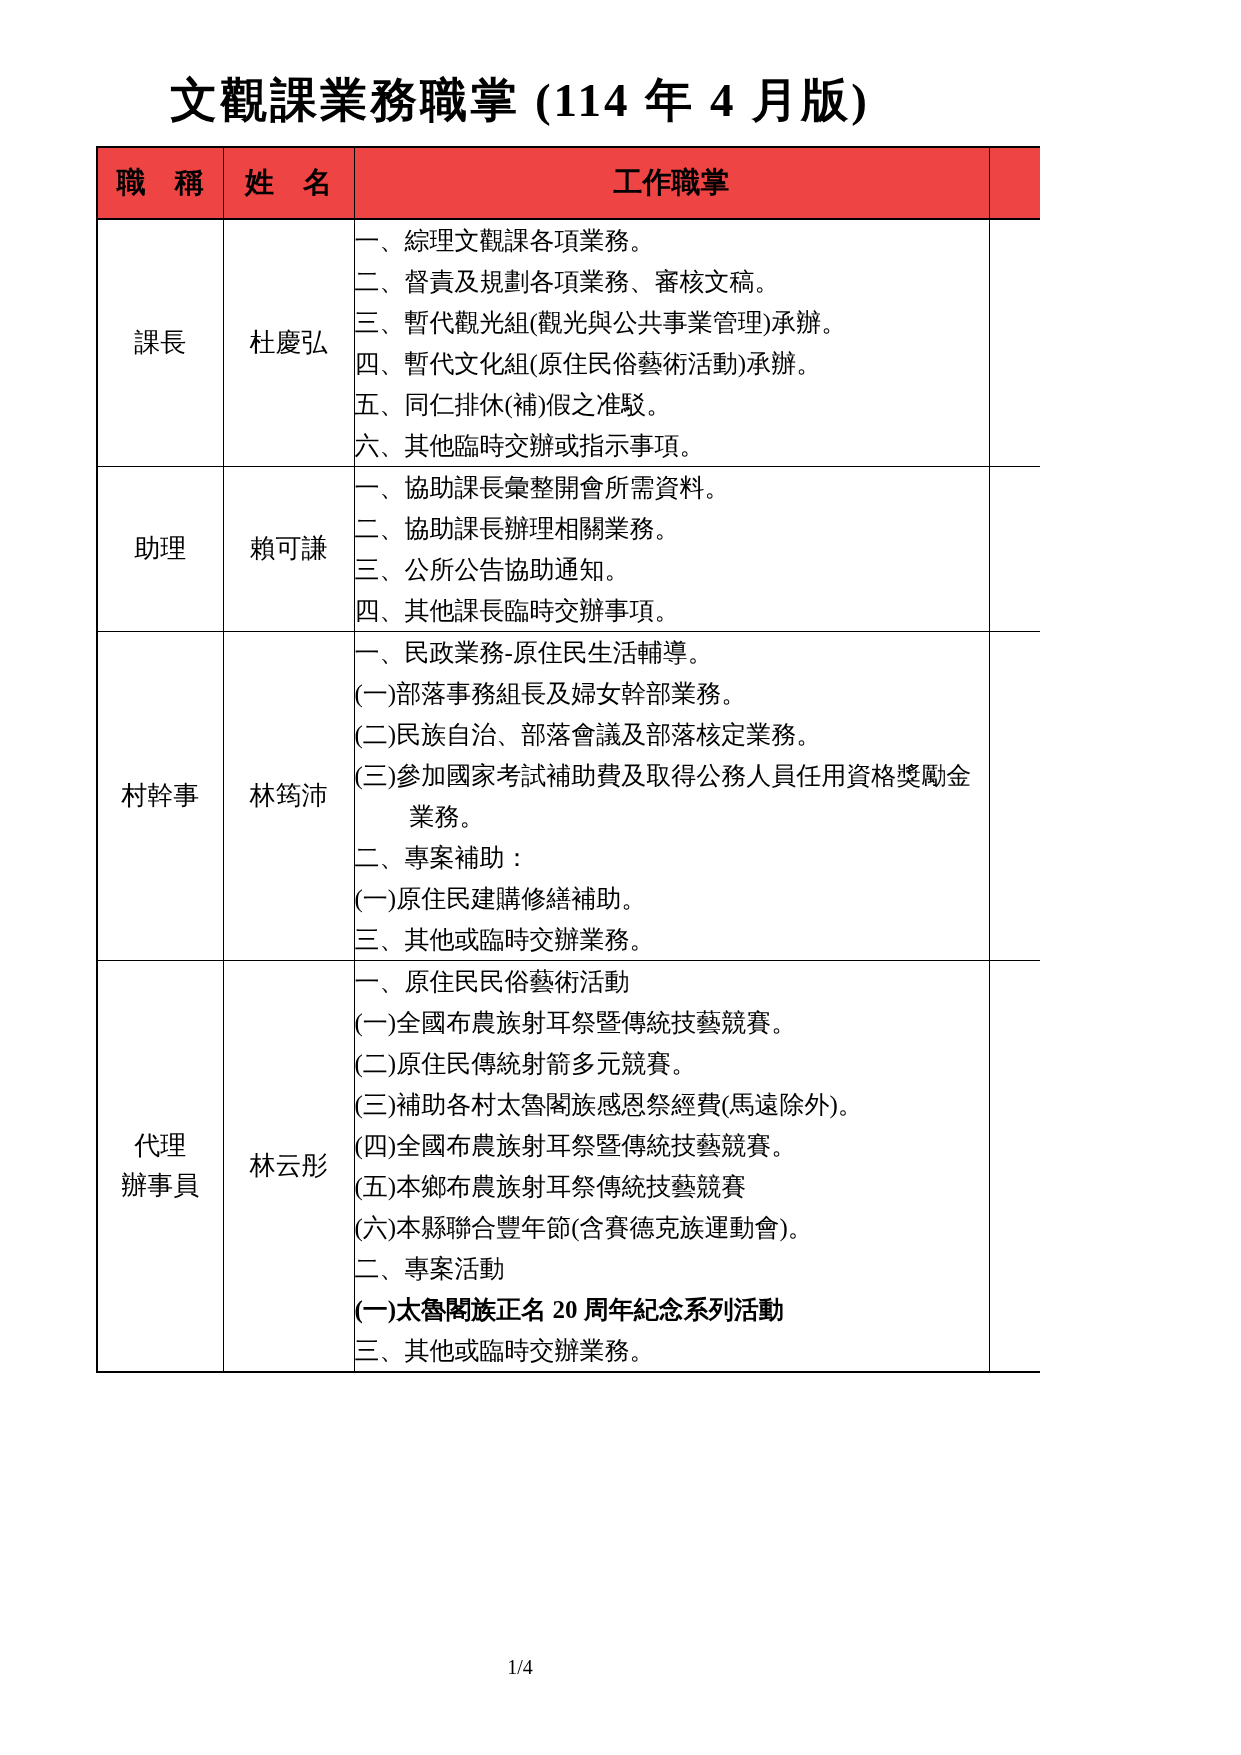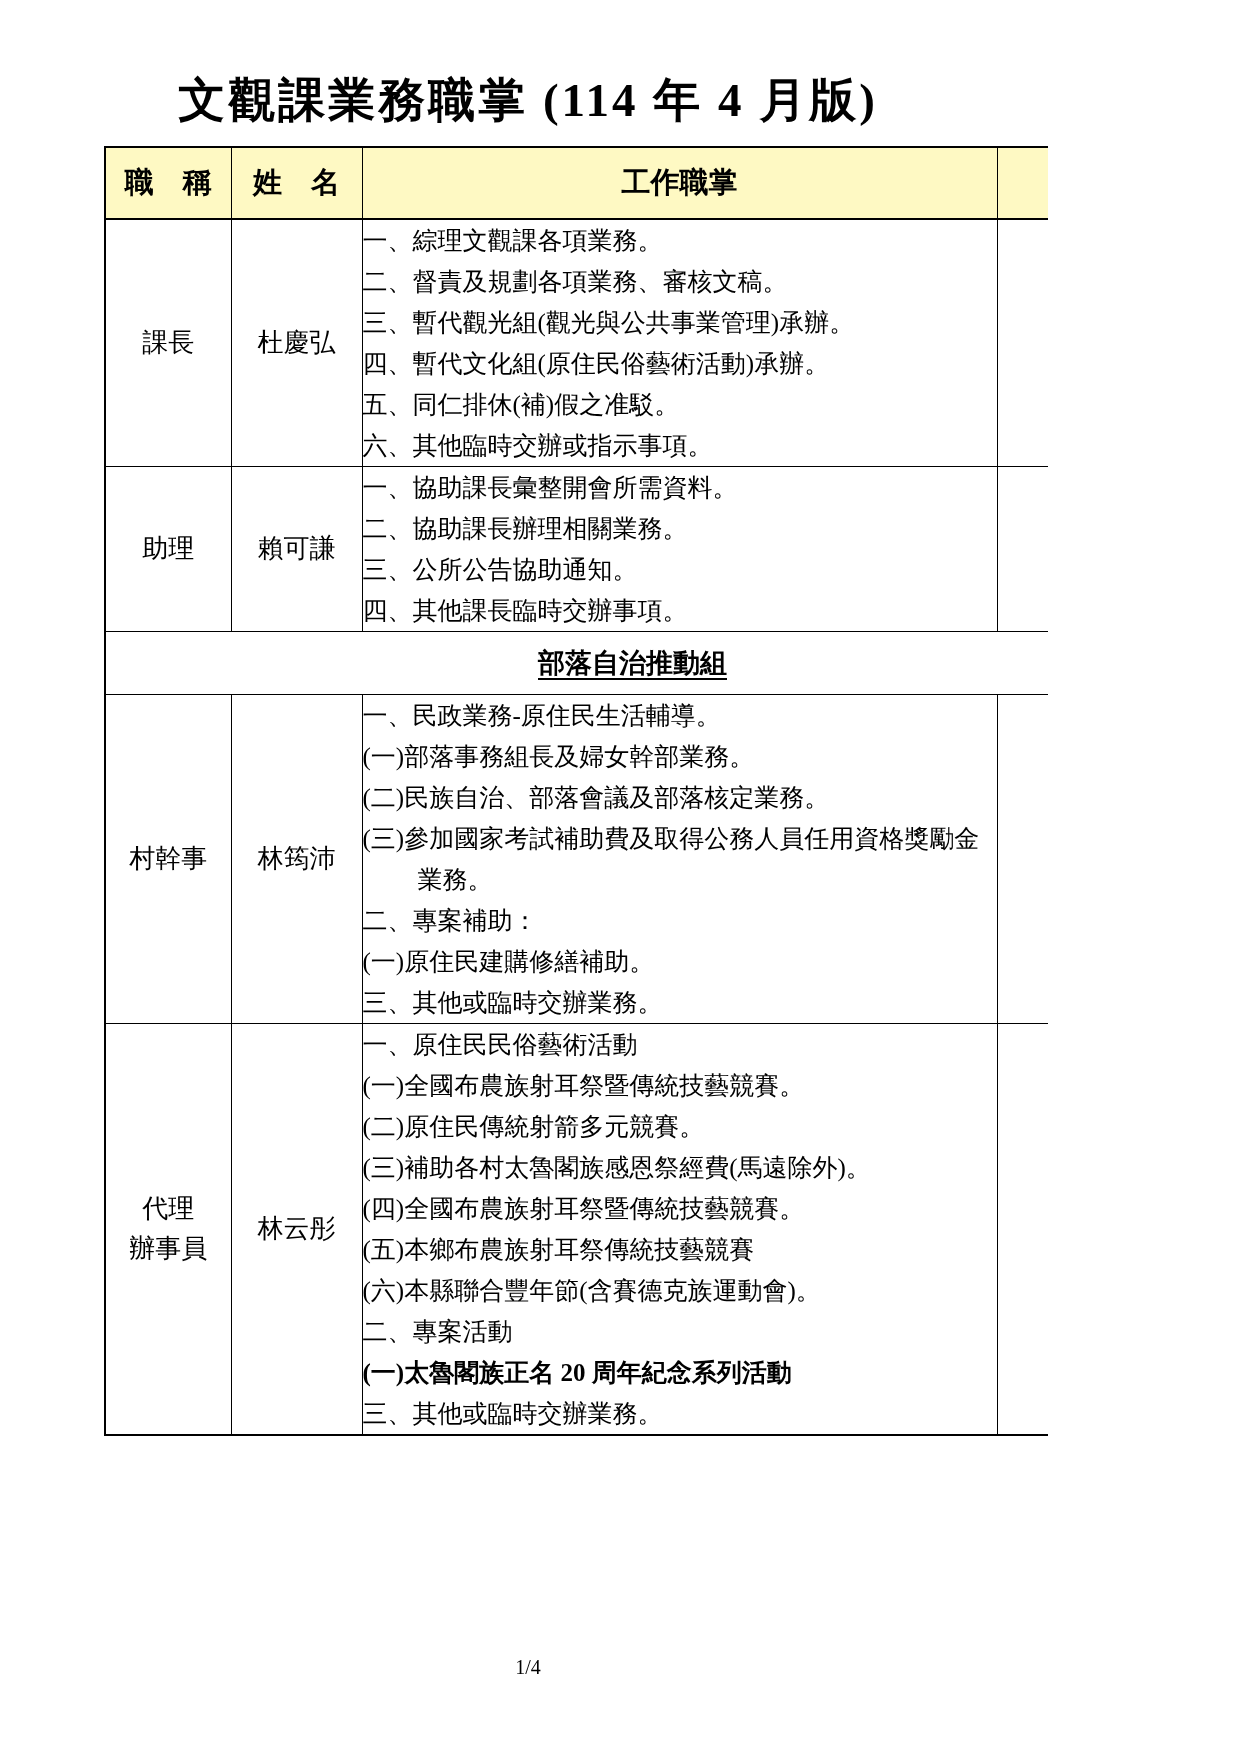--- a/index.html
+++ b/index.html
@@ -8,21 +8,20 @@
     background: #ffffff;
   }
   .page {
     position: relative;
     width: 1040px;
     height: 1755px;
     background: #ffffff;
     font-family: "Liberation Serif", serif;
     color: #000000;
     overflow: hidden;
-    margin-left: 8px;
   }
   .doc-title {
     margin: 0;
     padding-top: 72px;
     text-align: center;
     font-size: 47px;
     font-weight: bold;
     letter-spacing: 3px;
     line-height: 1.2;
   }
@@ -42,21 +41,21 @@
   table.duty-table td {
     border: 1.5px solid #000000;
     vertical-align: middle;
     padding: 0;
   }
   table.duty-table { border: 2.5px solid #000000; }
   table.duty-table thead th { border-bottom: 2.5px solid #000000; }
 
   thead th {
     height: 70px;
-    background: #fef9c3;
+    background: #ef4444;
     font-size: 29px;
     font-weight: bold;
     text-align: center;
   }
   td.cell-title, td.cell-name, td.cell-ext {
     text-align: center;
     font-size: 26px;
     line-height: 1.55;
   }
   td.cell-title { white-space: pre-line; }
@@ -134,23 +133,20 @@
           <td class="cell-title">助理</td>
           <td class="cell-name">賴可謙</td>
           <td class="cell-duties">
             <div class="duty-line">一、協助課長彙整開會所需資料。</div>
             <div class="duty-line">二、協助課長辦理相關業務。</div>
             <div class="duty-line">三、公所公告協助通知。</div>
             <div class="duty-line">四、其他課長臨時交辦事項。</div>
           </td>
           <td class="cell-ext">238</td>
         </tr>
-        <tr class="section-row">
-          <td colspan="4"><span class="section-label">部落自治推動組</span></td>
-        </tr>
         <tr>
           <td class="cell-title">村幹事</td>
           <td class="cell-name">林筠沛</td>
           <td class="cell-duties">
             <div class="duty-line">一、民政業務-原住民生活輔導。</div>
             <div class="duty-line">(一)部落事務組長及婦女幹部業務。</div>
             <div class="duty-line">(二)民族自治、部落會議及部落核定業務。</div>
             <div class="duty-line">(三)參加國家考試補助費及取得公務人員任用資格獎勵金業務。</div>
             <div class="duty-line">二、專案補助：</div>
             <div class="duty-line">(一)原住民建購修繕補助。</div>

